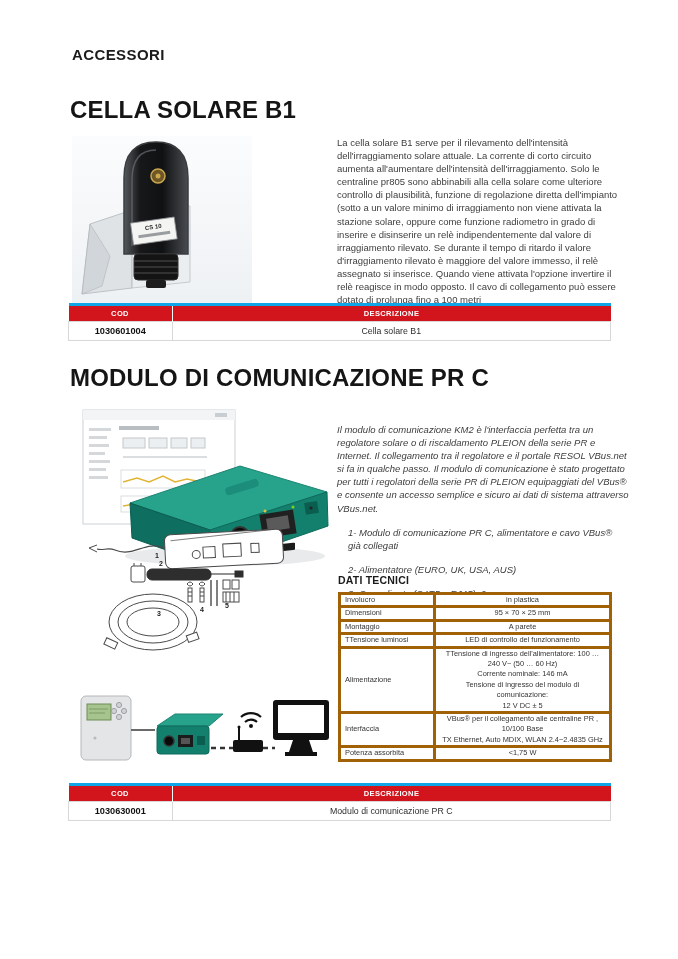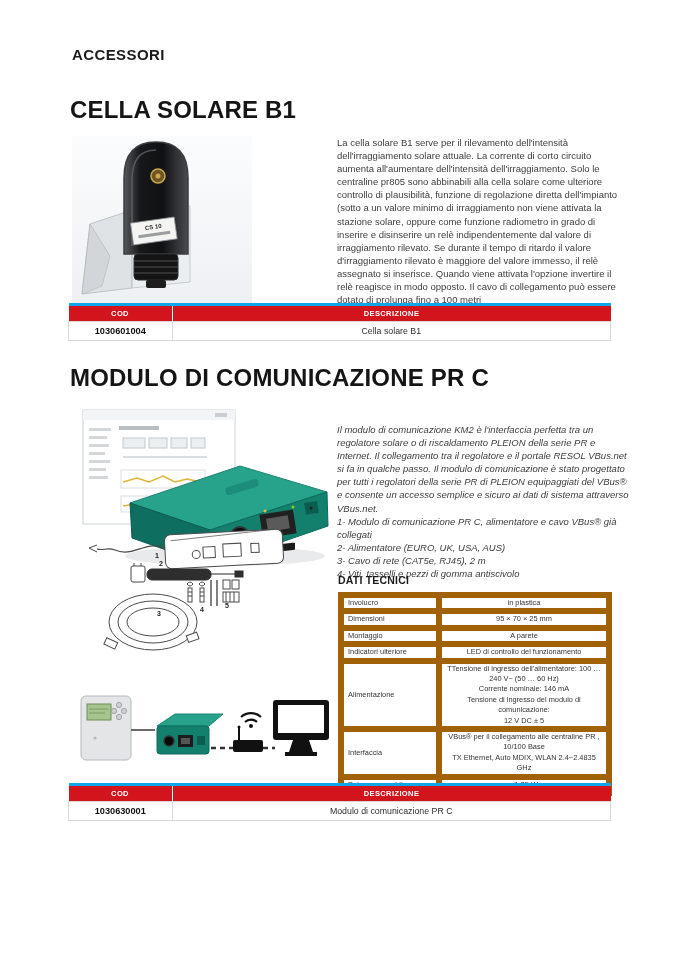--- a/index.html
+++ b/index.html
@@ -15,21 +15,21 @@
     position:absolute; left:70px;
     font-size:24px; font-weight:bold; color:#151515; letter-spacing:0.2px;
   }
   #p1-title { top:96px; }
   #p2-title { top:364px; }
   .desc {
     position:absolute; font-size:9.5px; line-height:13.1px; color:#3d3d3d;
   }
   #p1-desc { left:337px; top:136px; width:288px; }
   #p2-desc { left:337px; top:423px; width:292px;font-style:italic; }
-  .kit-item { margin:0; }
+  .kit-item { margin:11px; }
   
   .cat-table {
     position:absolute; left:68px; width:543px; border-collapse:collapse;
     table-layout:fixed;
   }
   #p1-table { top:303px; }
   #p2-table { top:783px; }
   .cat-table th {
     background:#d2151d; color:#ffffff; font-size:7.5px; font-weight:bold;
     height:13px; padding:1px 0; letter-spacing:0.4px; text-align:center;
@@ -44,21 +44,21 @@
   
   .tech-title {
     position:absolute; left:338px; top:574px;
     font-size:10.5px; font-weight:bold; color:#1b1b1b; letter-spacing:0.2px;
   }
   .tech-table {
     position:absolute; left:338px; top:592px; width:274px;
     border-collapse:collapse; table-layout:fixed;
   }
   .tech-table td {
-    border:6px solid #a16207; font-size:7.4px; line-height:10.4px;
+    border:3px solid #a16207; font-size:7.4px; line-height:10.4px;
     padding:0 4px; color:#333333; background:#ffffff;
   }
   .tech-table td.lbl { width:84px; text-align:left; }
   .tech-table td.val { text-align:center; white-space:pre-line; }
   .imgbox { position:absolute; }
   #p1-image { left:72px; top:136px; }
   #p2-images { left:75px; top:408px; }
 </style>
 </head>
 <body>
@@ -310,21 +310,21 @@
       </tr>
       <tr>
         <td class="lbl">Dimensioni</td>
         <td class="val">95 × 70 × 25 mm</td>
       </tr>
       <tr>
         <td class="lbl">Montaggio</td>
         <td class="val">A parete</td>
       </tr>
       <tr>
-        <td class="lbl">Indicatori ulteriore</td>
+        <td class="lbl">TTensione luminosi</td>
         <td class="val">LED di controllo del funzionamento</td>
       </tr>
       <tr>
         <td class="lbl">Alimentazione</td>
         <td class="val">TTensione di ingresso dell'alimentatore: 100 … 240 V~ (50 … 60 Hz)
 Corrente nominale: 146 mA
 Tensione di ingresso del modulo di comunicazione:
 12 V DC ± 5</td>
       </tr>
       <tr>

